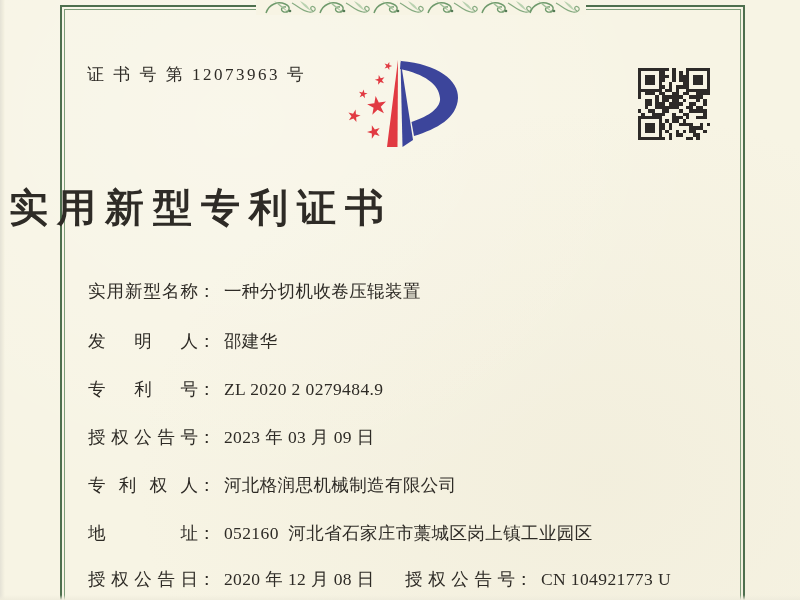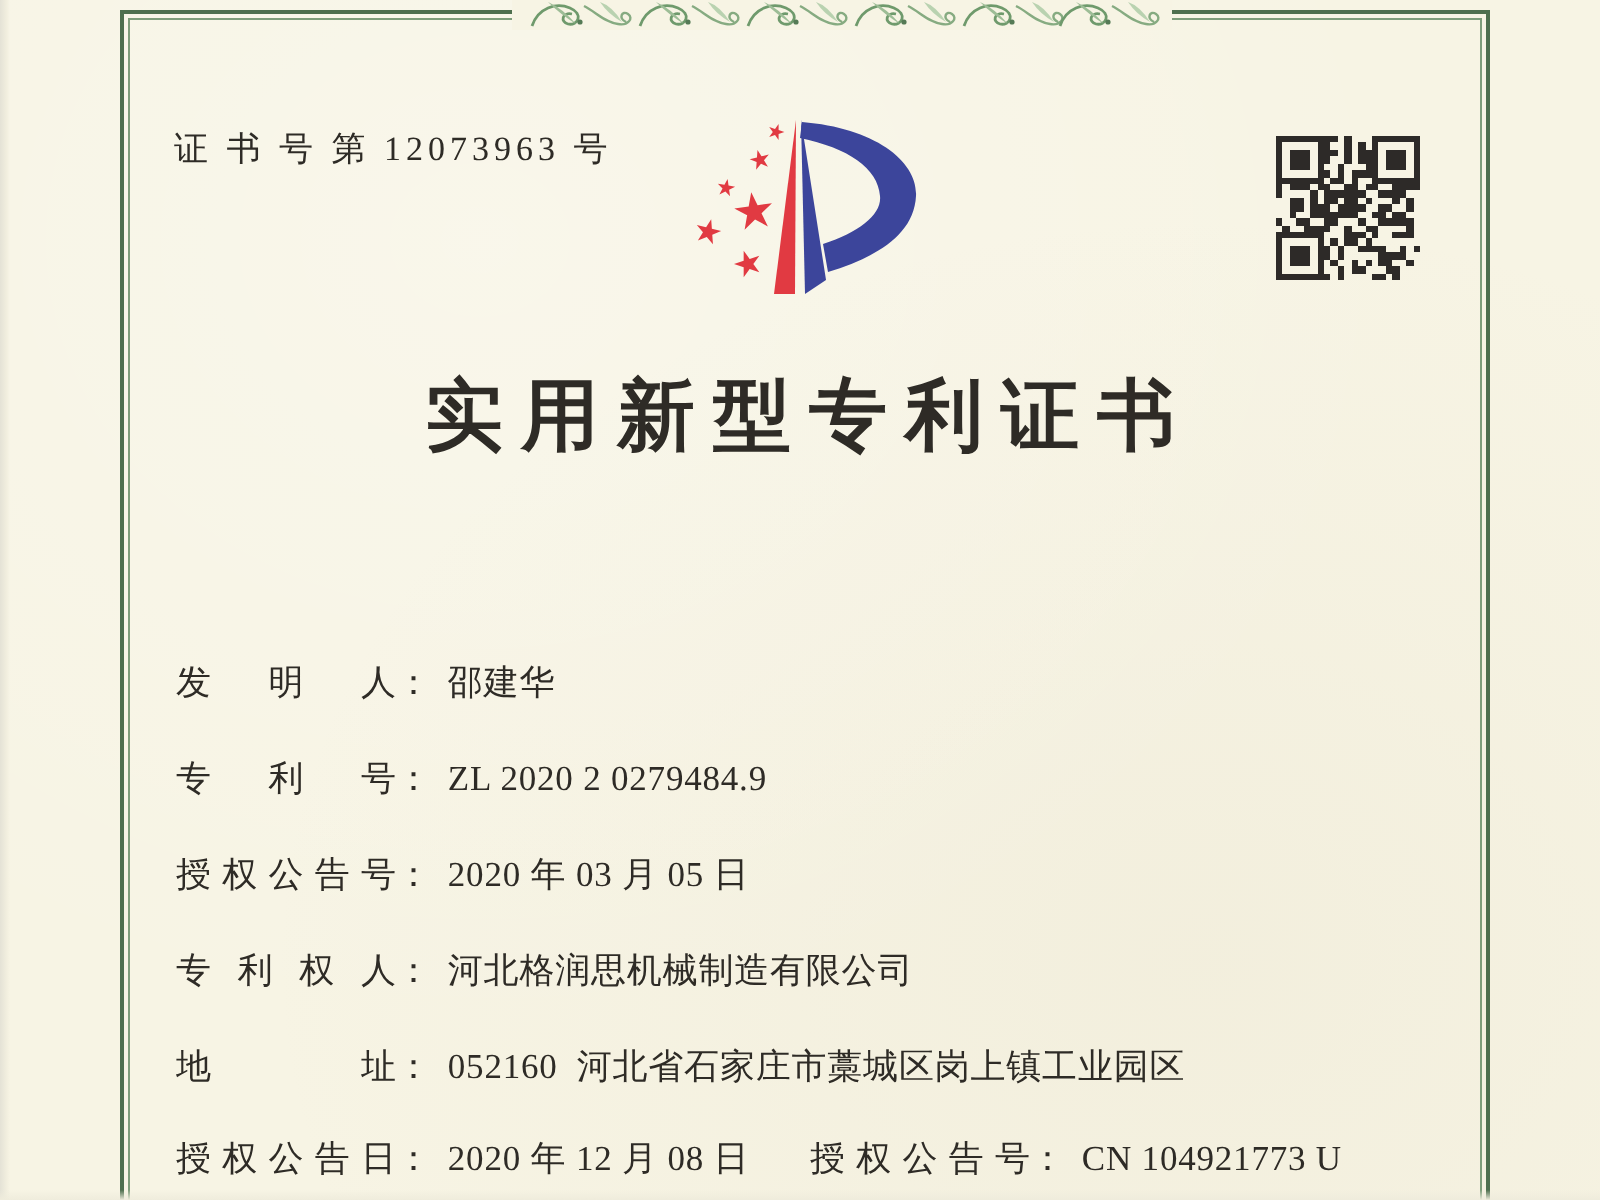--- a/index.html
+++ b/index.html
@@ -30,21 +30,21 @@
   .ornament{position:absolute;left:256px;top:0;}
 
   .cert-no{position:absolute;left:87px;top:63px;font-size:17px;letter-spacing:2.5px;white-space:pre;}
 
   .logo{position:absolute;left:344px;top:55px;}
 
   .qr{position:absolute;left:638px;top:68px;width:72px;height:72px;
     display:grid;grid-template-columns:repeat(21,1fr);grid-template-rows:repeat(21,1fr);}
   .qr div{background:#2d2a28;}
 
-  .title{position:absolute;left:0;right:0;top:181px;text-align:center;
+  .title{position:absolute;left:0;right:0;top:181px;text-align:left;
     font-size:39px;font-weight:bold;letter-spacing:9px;text-indent:9px;white-space:nowrap;}
 
   .field-row{position:absolute;left:88px;font-size:17.5px;white-space:pre;letter-spacing:.4px;}
   .flabel{display:inline-block;width:110px;text-align:justify;text-align-last:justify;
     vertical-align:bottom;letter-spacing:0;}
   .fcolon{display:inline-block;}
   .fvalue{margin-left:8px;}
   .row-1{top:279px;} .row-2{top:329px;} .row-3{top:377px;}
   .row-4{top:425px;} .row-5{top:473px;} .row-6{top:521px;}
   .row-7{top:567px;} .row-8{top:567px;left:405px;}
@@ -341,26 +341,27 @@
       <div style="grid-area: 21 / 7;"></div>
       <div style="grid-area: 21 / 8;"></div>
       <div style="grid-area: 21 / 10;"></div>
       <div style="grid-area: 21 / 15;"></div>
       <div style="grid-area: 21 / 16;"></div>
       <div style="grid-area: 21 / 18;"></div>
     </div>
 
   <div class="title">实用新型专利证书</div>
 
+  <div class="field-row row-1"><span class="flabel">实用新型名称</span><span class="fcolon">：</span><span class="fvalue">一种分切机收卷压辊装置</span></div>
 
   <div class="field-row row-2"><span class="flabel">发明人</span><span class="fcolon">：</span><span class="fvalue">邵建华</span></div>
 
   <div class="field-row row-3"><span class="flabel">专利号</span><span class="fcolon">：</span><span class="fvalue">ZL 2020 2 0279484.9</span></div>
 
-  <div class="field-row row-4"><span class="flabel">授权公告号</span><span class="fcolon">：</span><span class="fvalue">2020 年 03 月 05 日</span></div>
+  <div class="field-row row-4"><span class="flabel">授权公告号</span><span class="fcolon">：</span><span class="fvalue">2023 年 03 月 09 日</span></div>
 
   <div class="field-row row-5"><span class="flabel">专利权人</span><span class="fcolon">：</span><span class="fvalue">河北格润思机械制造有限公司</span></div>
 
   <div class="field-row row-6"><span class="flabel">地址</span><span class="fcolon">：</span><span class="fvalue">052160  河北省石家庄市藁城区岗上镇工业园区</span></div>
 
   <div class="field-row row-7"><span class="flabel">授权公告日</span><span class="fcolon">：</span><span class="fvalue">2020 年 12 月 08 日</span></div>
 
   <div class="field-row row-8"><span class="flabel">授权公告号</span><span class="fcolon">：</span><span class="fvalue">CN 104921773 U</span></div>
 
   <div class="scan-edge-left"></div>

